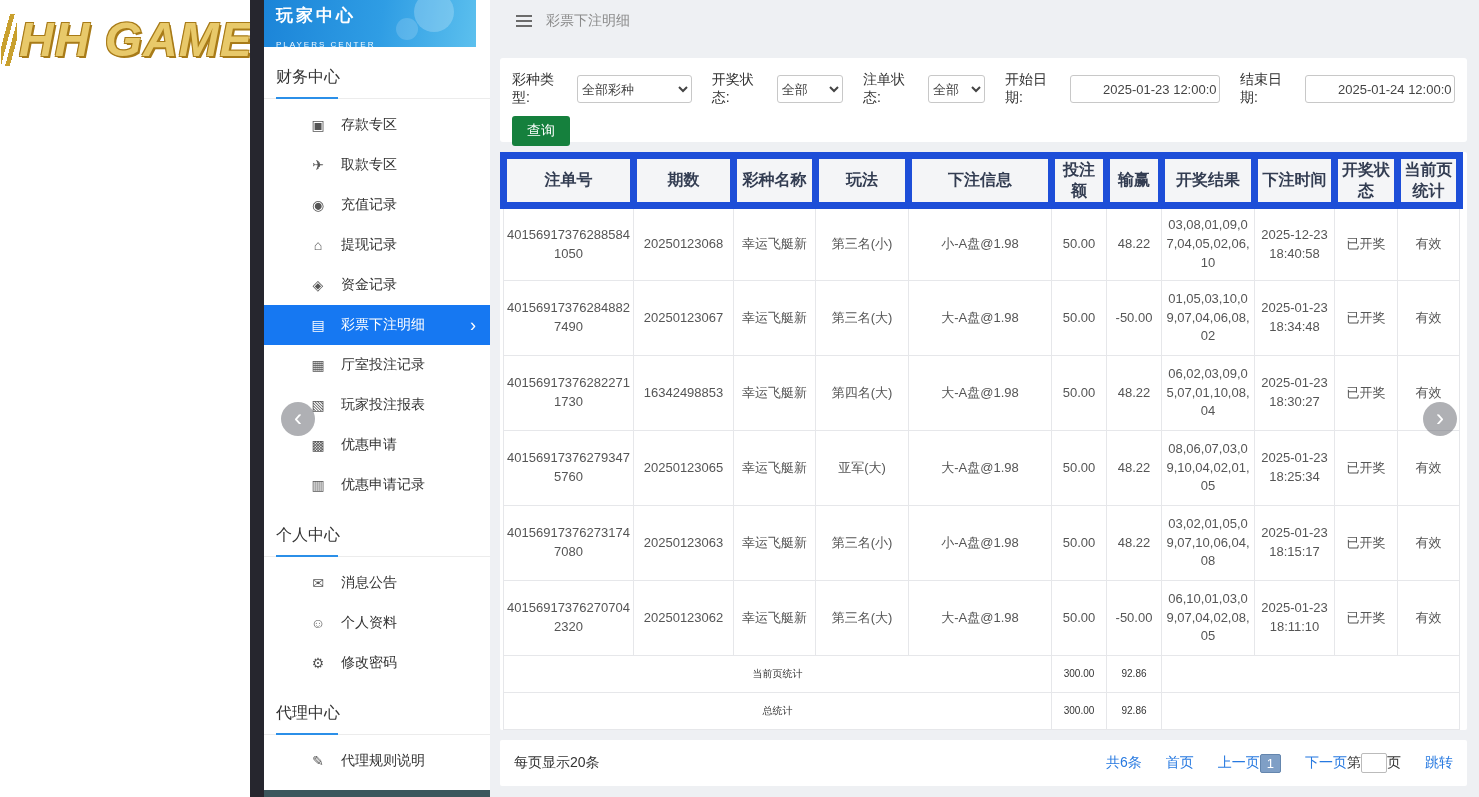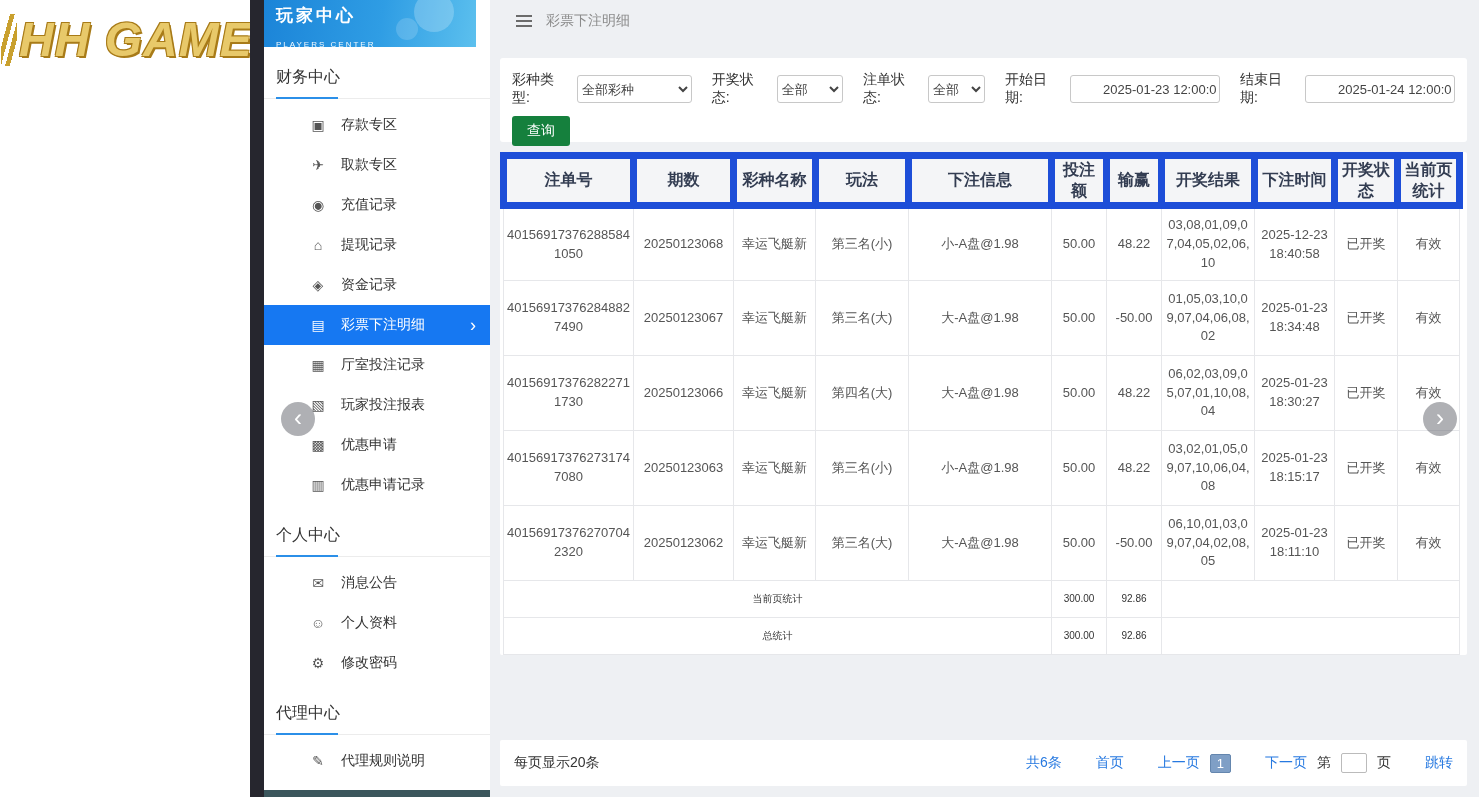--- a/index.html
+++ b/index.html
@@ -56,21 +56,21 @@
 
   .table-card{position:absolute;left:10px;top:152px;width:967px;background:#fff;border-radius:2px;}
   table{border-collapse:collapse;table-layout:fixed;width:956px;}
   th{height:43px;background:#f4f5f7;font-size:16px;font-weight:bold;color:#333d52;border:7px solid #1d4ed8;padding:0 2px;}
   td{height:75px;font-size:13px;color:#555;text-align:center;border:1px solid #e6e7ea;padding:4px 3px;box-sizing:border-box;line-height:1.45;}
   td.cell-bet_no,td.cell-result{word-break:break-all;}
   tr.summary td{height:37px;font-size:10px;color:#333;}
 
   .pager-card{position:absolute;left:10px;top:740px;width:967px;height:46px;background:#fff;border-radius:2px;
     display:flex;align-items:center;justify-content:space-between;padding:0 14px;box-sizing:border-box;font-size:14px;color:#333;}
-  .pager-right{display:flex;align-items:center;gap:10px;justify-content:center;}
+  .pager-right{display:flex;align-items:center;justify-content:center;}
   .plink{color:#2779e0;cursor:pointer;text-decoration:none;margin-left:24px;}
   .ptotal{color:#2779e0;}
   .pcur{background:#7f9fc6;border:1px solid #6486ae;color:#fff;padding:1px 6px;border-radius:2px;font-size:13px;cursor:pointer;}
   .pjump{color:#333;}
   .jump-input{width:26px;height:20px;border:1px solid #bbb;border-radius:2px;box-sizing:border-box;}
 
   .carousel-arrow{position:absolute;width:34px;height:34px;border-radius:50%;background:rgba(110,112,118,.55);
     color:#fff;font-size:24px;line-height:31px;text-align:center;cursor:pointer;user-select:none;}
   .arrow-left{left:281px;top:402px;}
   .arrow-right{left:1423px;top:402px;}
@@ -275,28 +275,41 @@
               <td class="cell-bet_info">大-A盘@1.98</td>
               <td class="cell-amount">50.00</td>
               <td class="cell-win_loss">-50.00</td>
               <td class="cell-result">01,05,03,10,09,07,04,06,08,02</td>
               <td class="cell-time">2025-01-23 18:34:48</td>
               <td class="cell-draw_status">已开奖</td>
               <td class="cell-bet_status">有效</td>
             </tr>
             <tr>
               <td class="cell-bet_no">401569173762822711730</td>
-              <td class="cell-period">20250123066</td>
+              <td class="cell-period">16342498853</td>
               <td class="cell-lottery">幸运飞艇新</td>
               <td class="cell-play">第四名(大)</td>
               <td class="cell-bet_info">大-A盘@1.98</td>
               <td class="cell-amount">50.00</td>
               <td class="cell-win_loss">48.22</td>
               <td class="cell-result">06,02,03,09,05,07,01,10,08,04</td>
               <td class="cell-time">2025-01-23 18:30:27</td>
+              <td class="cell-draw_status">已开奖</td>
+              <td class="cell-bet_status">有效</td>
+            </tr>
+            <tr>
+              <td class="cell-bet_no">401569173762793475760</td>
+              <td class="cell-period">20250123065</td>
+              <td class="cell-lottery">幸运飞艇新</td>
+              <td class="cell-play">亚军(大)</td>
+              <td class="cell-bet_info">大-A盘@1.98</td>
+              <td class="cell-amount">50.00</td>
+              <td class="cell-win_loss">48.22</td>
+              <td class="cell-result">08,06,07,03,09,10,04,02,01,05</td>
+              <td class="cell-time">2025-01-23 18:25:34</td>
               <td class="cell-draw_status">已开奖</td>
               <td class="cell-bet_status">有效</td>
             </tr>
             <tr>
               <td class="cell-bet_no">401569173762731747080</td>
               <td class="cell-period">20250123063</td>
               <td class="cell-lottery">幸运飞艇新</td>
               <td class="cell-play">第三名(小)</td>
               <td class="cell-bet_info">小-A盘@1.98</td>
               <td class="cell-amount">50.00</td>

